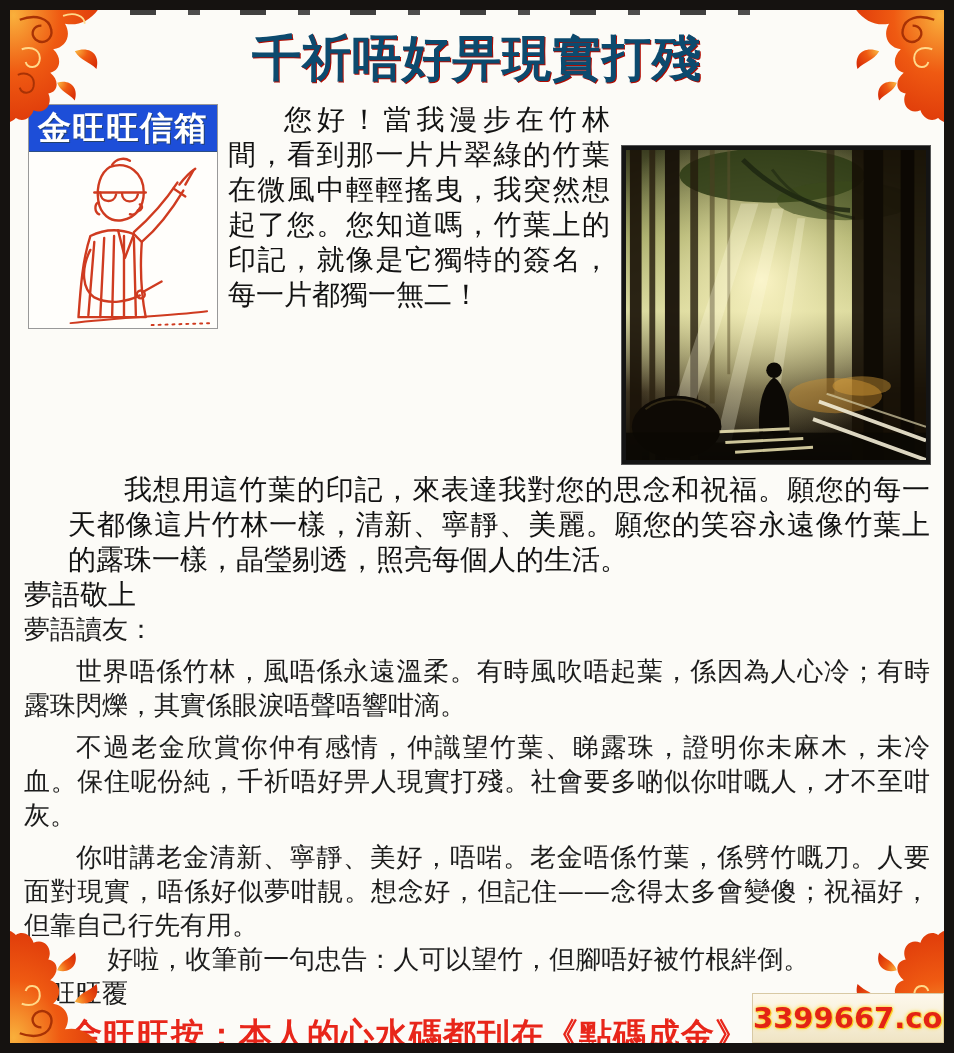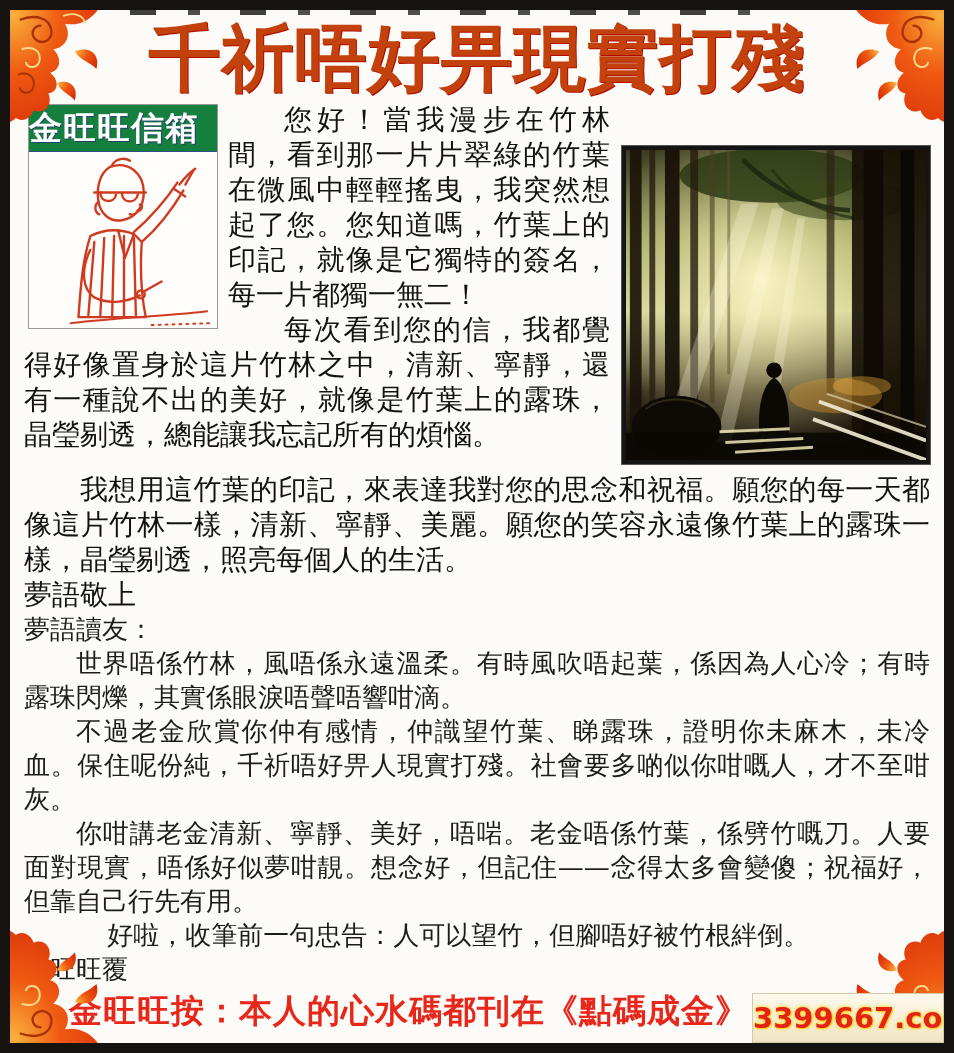--- a/index.html
+++ b/index.html
@@ -20,43 +20,44 @@
   }
   
   .ornament { position:absolute; width:118px; height:118px; z-index:5; pointer-events:none; }
   .ornament.tl { top:-4px; left:-4px; }
   .ornament.tr { top:-4px; right:-4px; transform:scaleX(-1); }
   .ornament.bl { bottom:-4px; left:-4px; transform:scaleY(-1); }
   .ornament.br { bottom:-4px; right:-4px; transform:scale(-1,-1); }
   
   .title {
     text-align:center;
-    font-size:72px; line-height:84px;
+    font-size:49px; line-height:84px;
     font-weight:bold;
     letter-spacing:1px;
-    color:#c2410c;
+    color:#0c4a6e;
     margin:6px 0 2px 0;
     text-shadow:1px 1px 0 #b00b00;
     white-space:nowrap;
   }
   
   .content { padding:0 14px; }
   
   .mailbox {
     float:left; width:190px; margin:2px 10px 4px 4px;
     border:1px solid #999;
     background:#fff;
   }
   .mailbox-header {
-    background:#15803d;
+    background:#1d4ed8;
     border-bottom:1px solid #2c4f86;
     color:#fff;
     font-family:"DejaVu Sans","Liberation Sans",sans-serif;
     font-weight:900;
     font-size:33px; line-height:46px;
+    text-align:center;
     letter-spacing:1px;
     text-shadow:1px 1px 0 #23406e;
     white-space:nowrap;
   }
   .mailbox-cartoon { display:block; width:100%; height:176px; background:#fffefb; }
   
   .forest {
     float:right; width:308px; height:318px;
     margin:44px 0 8px 12px;
     border:4px solid #141414;
@@ -72,23 +73,23 @@
   }
   .letter .indent { text-indent:2em; }
   .salutation { text-indent:0; }
   .signoff { text-align:left; padding-right:16px; }
   
   .reply p {
     font-size:26px; line-height:34px;
     color:#1c1c1c;
     font-weight:400;
   }
-  .reply .indent { text-indent:2em; }
+  .reply .indent { text-indent:2em;margin-top:8px; }
   .reply .closing { text-indent:3.2em; }
-  .clear { clear:both; }
+  .clear { clear:both;margin-left:44px; }
   
   .footer-note {
     margin-top:4px;
     text-align:center;
     font-size:33px; line-height:42px;
     font-weight:bold;
     color:#e8261a;
     letter-spacing:1px;
     white-space:nowrap;
   }
@@ -259,21 +260,20 @@
         <g stroke="#f3edd6" stroke-width="4" opacity=".9">
           <line x1="198" y1="258" x2="308" y2="298"></line>
           <line x1="192" y1="276" x2="308" y2="318"></line>
         </g>
         <line x1="206" y1="250" x2="308" y2="284" stroke="#d8cfa8" stroke-width="2" opacity=".7"></line>
       </svg>
     </div>
 
     <div class="letter">
       <p class="indent">您好！當我漫步在竹林間，看到那一片片翠綠的竹葉在微風中輕輕搖曳，我突然想起了您。您知道嗎，竹葉上的印記，就像是它獨特的簽名，每一片都獨一無二！</p>
-      <p class="indent">每次看到您的信，我都覺得好像置身於這片竹林之中，清新、寧靜，還有一種說不出的美好，就像是竹葉上的露珠，晶瑩剔透，總能讓我忘記所有的煩惱。</p>
       <p class="indent clear">我想用這竹葉的印記，來表達我對您的思念和祝福。願您的每一天都像這片竹林一樣，清新、寧靜、美麗。願您的笑容永遠像竹葉上的露珠一樣，晶瑩剔透，照亮每個人的生活。</p>
       <p class="signoff">夢語敬上</p>
     </div>
 
     <div class="reply">
       <p class="salutation">夢語讀友：</p>
       <p class="indent">世界唔係竹林，風唔係永遠溫柔。有時風吹唔起葉，係因為人心冷；有時露珠閃爍，其實係眼淚唔聲唔響咁滴。</p>
       <p class="indent">不過老金欣賞你仲有感情，仲識望竹葉、睇露珠，證明你未麻木，未冷血。保住呢份純，千祈唔好畀人現實打殘。社會要多啲似你咁嘅人，才不至咁灰。</p>
       <p class="indent">你咁講老金清新、寧靜、美好，唔啱。老金唔係竹葉，係劈竹嘅刀。人要面對現實，唔係好似夢咁靚。想念好，但記住——念得太多會變傻；祝福好，但靠自己行先有用。</p>
       <p class="closing">好啦，收筆前一句忠告：人可以望竹，但腳唔好被竹根絆倒。</p>

